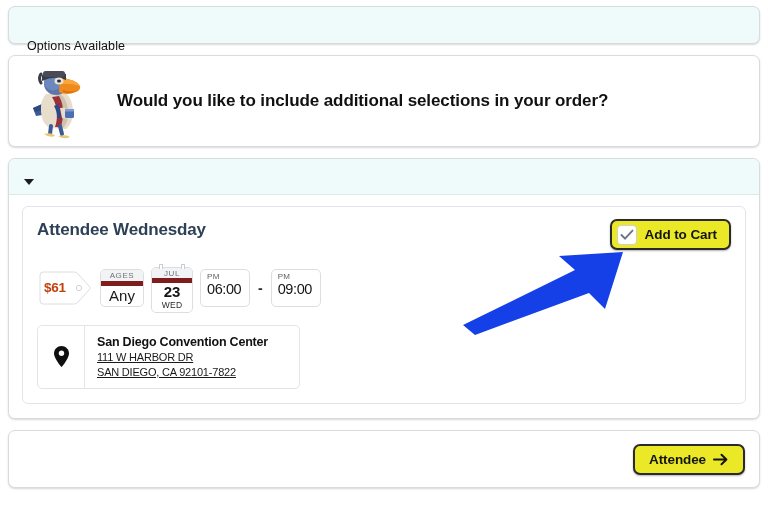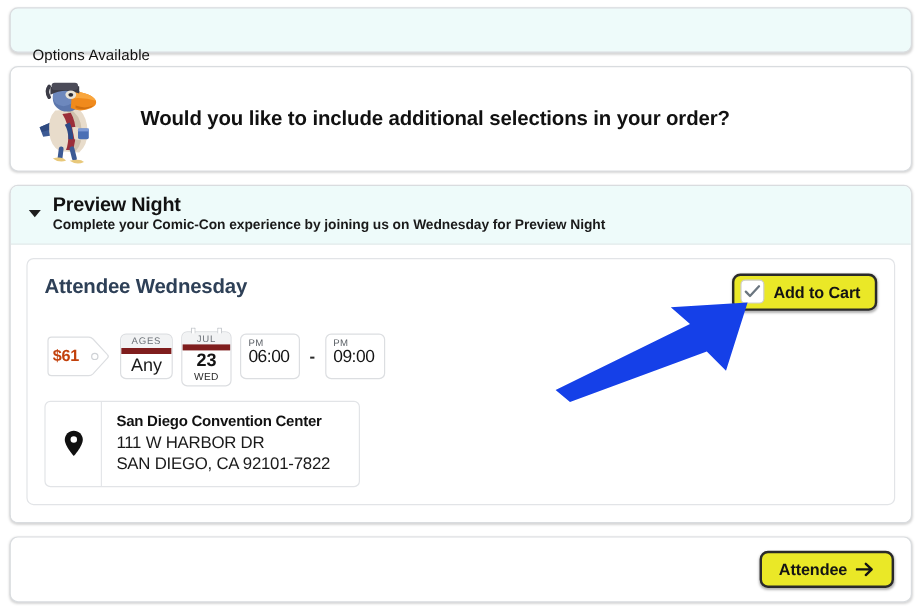--- a/index.html
+++ b/index.html
@@ -310,24 +310,25 @@
     gap: 0px;
   }
   .venue-name {
     font-size: 12.5px;
     font-weight: bold;
     color: #111111;
     letter-spacing: -0.2px;
     line-height: 1.3;
   }
   .venue-line {
-    font-size: 14px;
+    font-size: 11px;
     color: #1a1a1a;
     letter-spacing: -0.2px;
     line-height: 1.32;
+    text-decoration: underline;
   }
 
   
   .footer {
     height: 58px;
     display: flex;
     align-items: center;
     justify-content: flex-end;
     padding: 0 14px;
   }
@@ -409,24 +410,20 @@
     </div>
     <div class="intro-question">Would you like to include additional selections in your order?</div>
   </div>
 
   <div class="card section">
 
     <div class="section-head">
       <div class="collapse-caret">
         <span class="caret-glyph"></span>
       </div>
-      <div class="section-head-text">
-        <div class="section-title">Preview Night</div>
-        <div class="section-sub">Complete your Comic-Con experience by joining us on Wednesday for Preview Night</div>
-      </div>
     </div>
 
     <div class="section-body">
       <div class="offer">
 
         <div class="offer-top">
           <div class="offer-title">Attendee Wednesday</div>
 
           <div class="add-cart-btn">
             <span class="checkbox">

